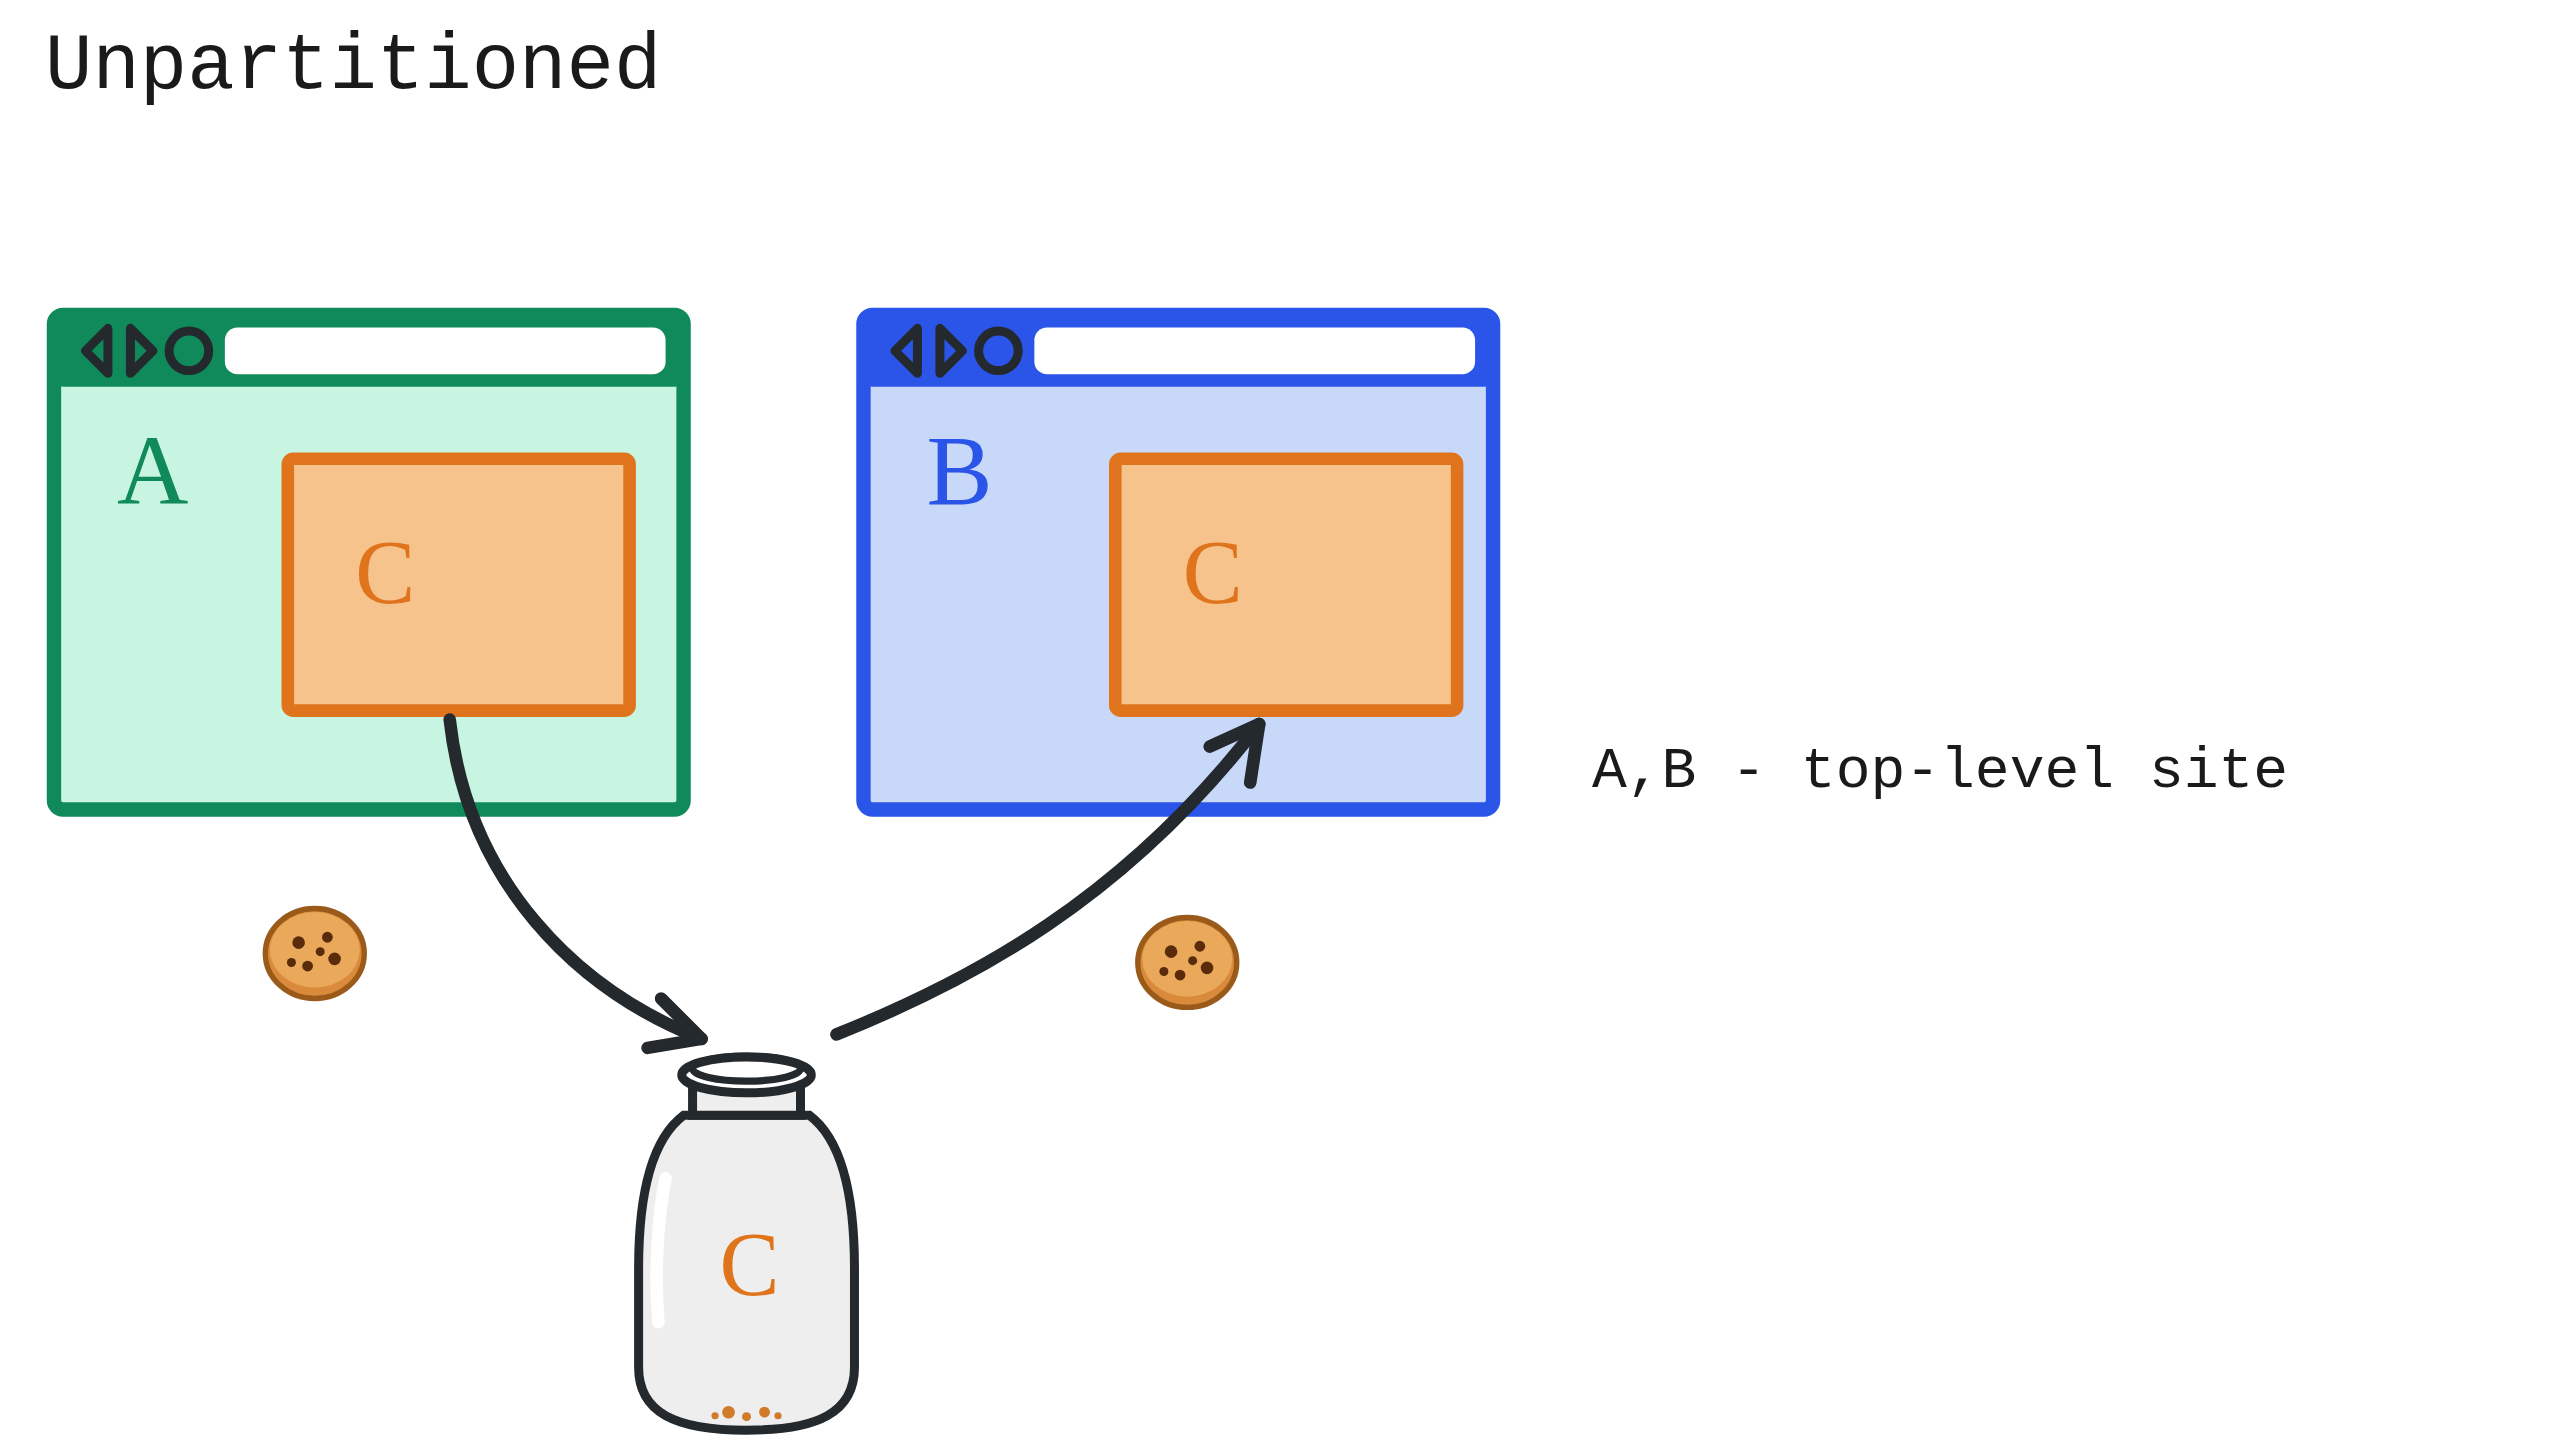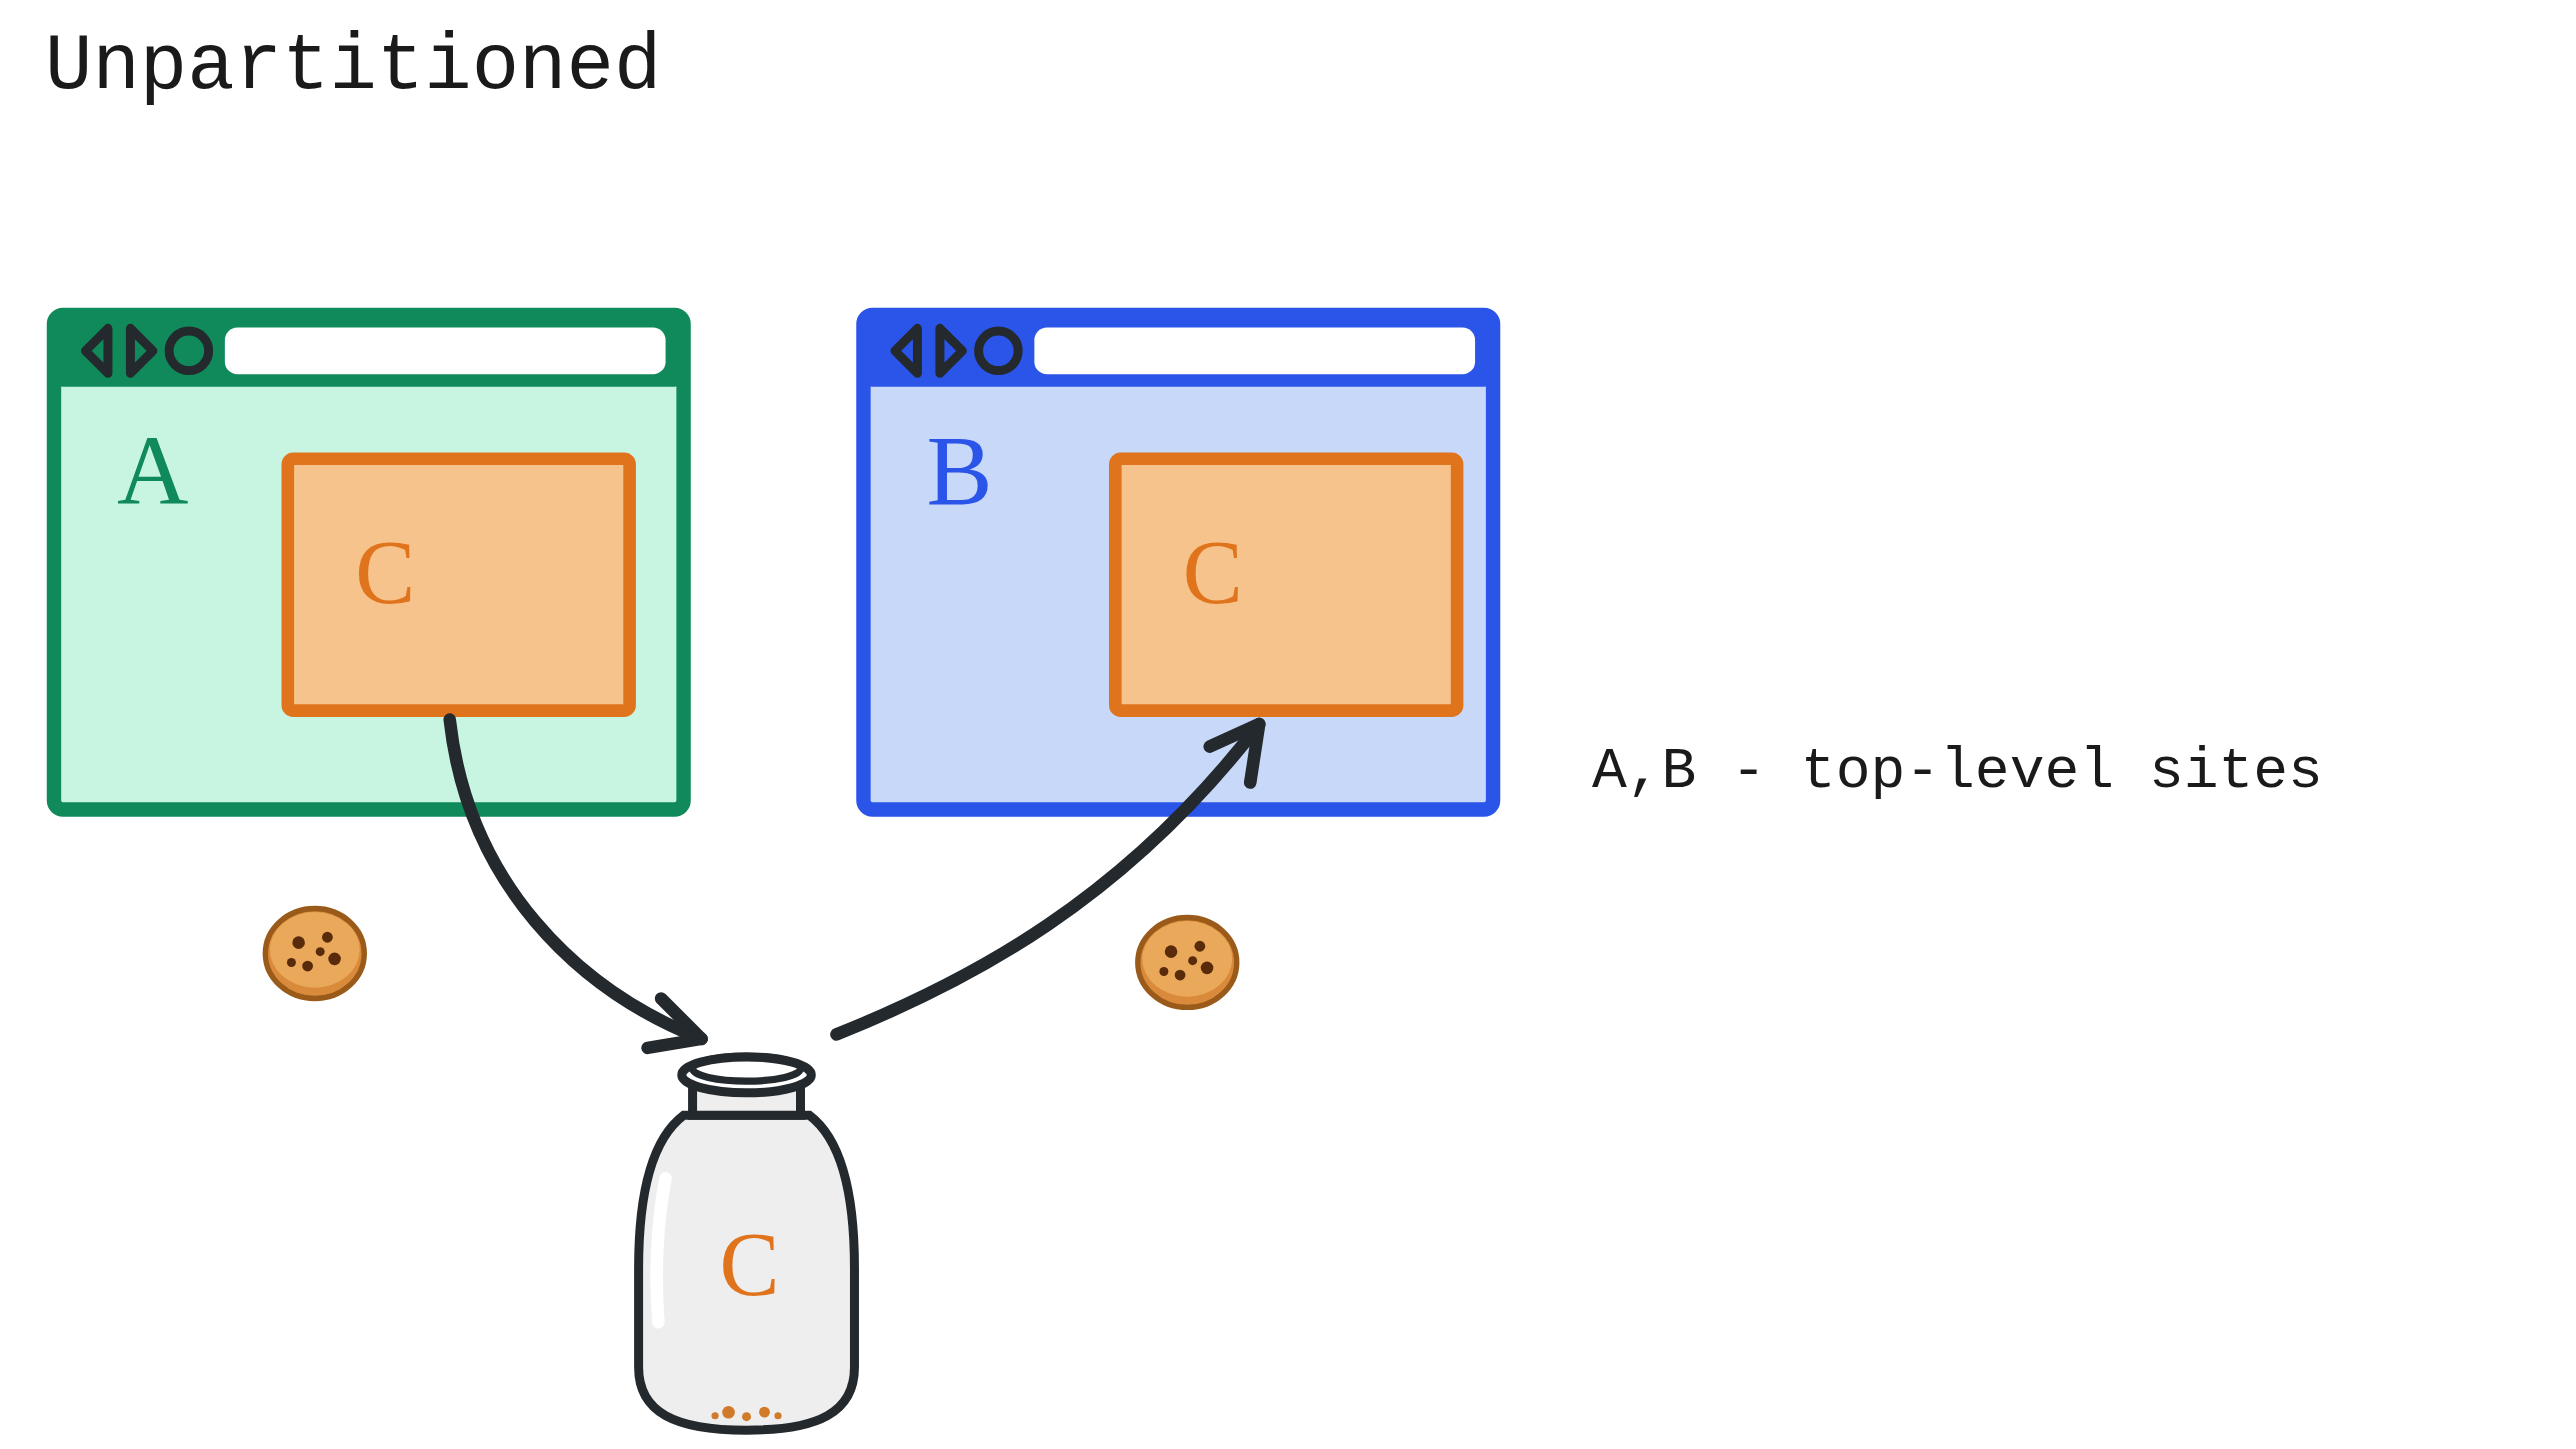--- a/index.html
+++ b/index.html
@@ -35,21 +35,21 @@
   .hand-label {
     font-family: "Comic Sans MS", "Comic Sans", cursive;
   }
 </style>
 </head>
 <body>
 
 <div class="title">Unpartitioned</div>
 
 <div class="legend">
-  <div>A,B - top-level sites</div>
+  <div>A,B - top-level site</div>
 </div>
 
 <svg class="svg-stage" width="2576" height="1450" viewBox="0 0 2864 1612">
 
   <g>
 
     <rect x="60" y="350" width="700" height="550" rx="10" stroke="none" fill="#c8f5e2"></rect>
     <rect x="60" y="350" width="700" height="550" rx="10" fill="none" stroke-width="16" stroke-linejoin="round" stroke="#108a5a"></rect>
 
     <rect x="60" y="350" width="700" height="80" rx="10" fill="#108a5a"></rect>

